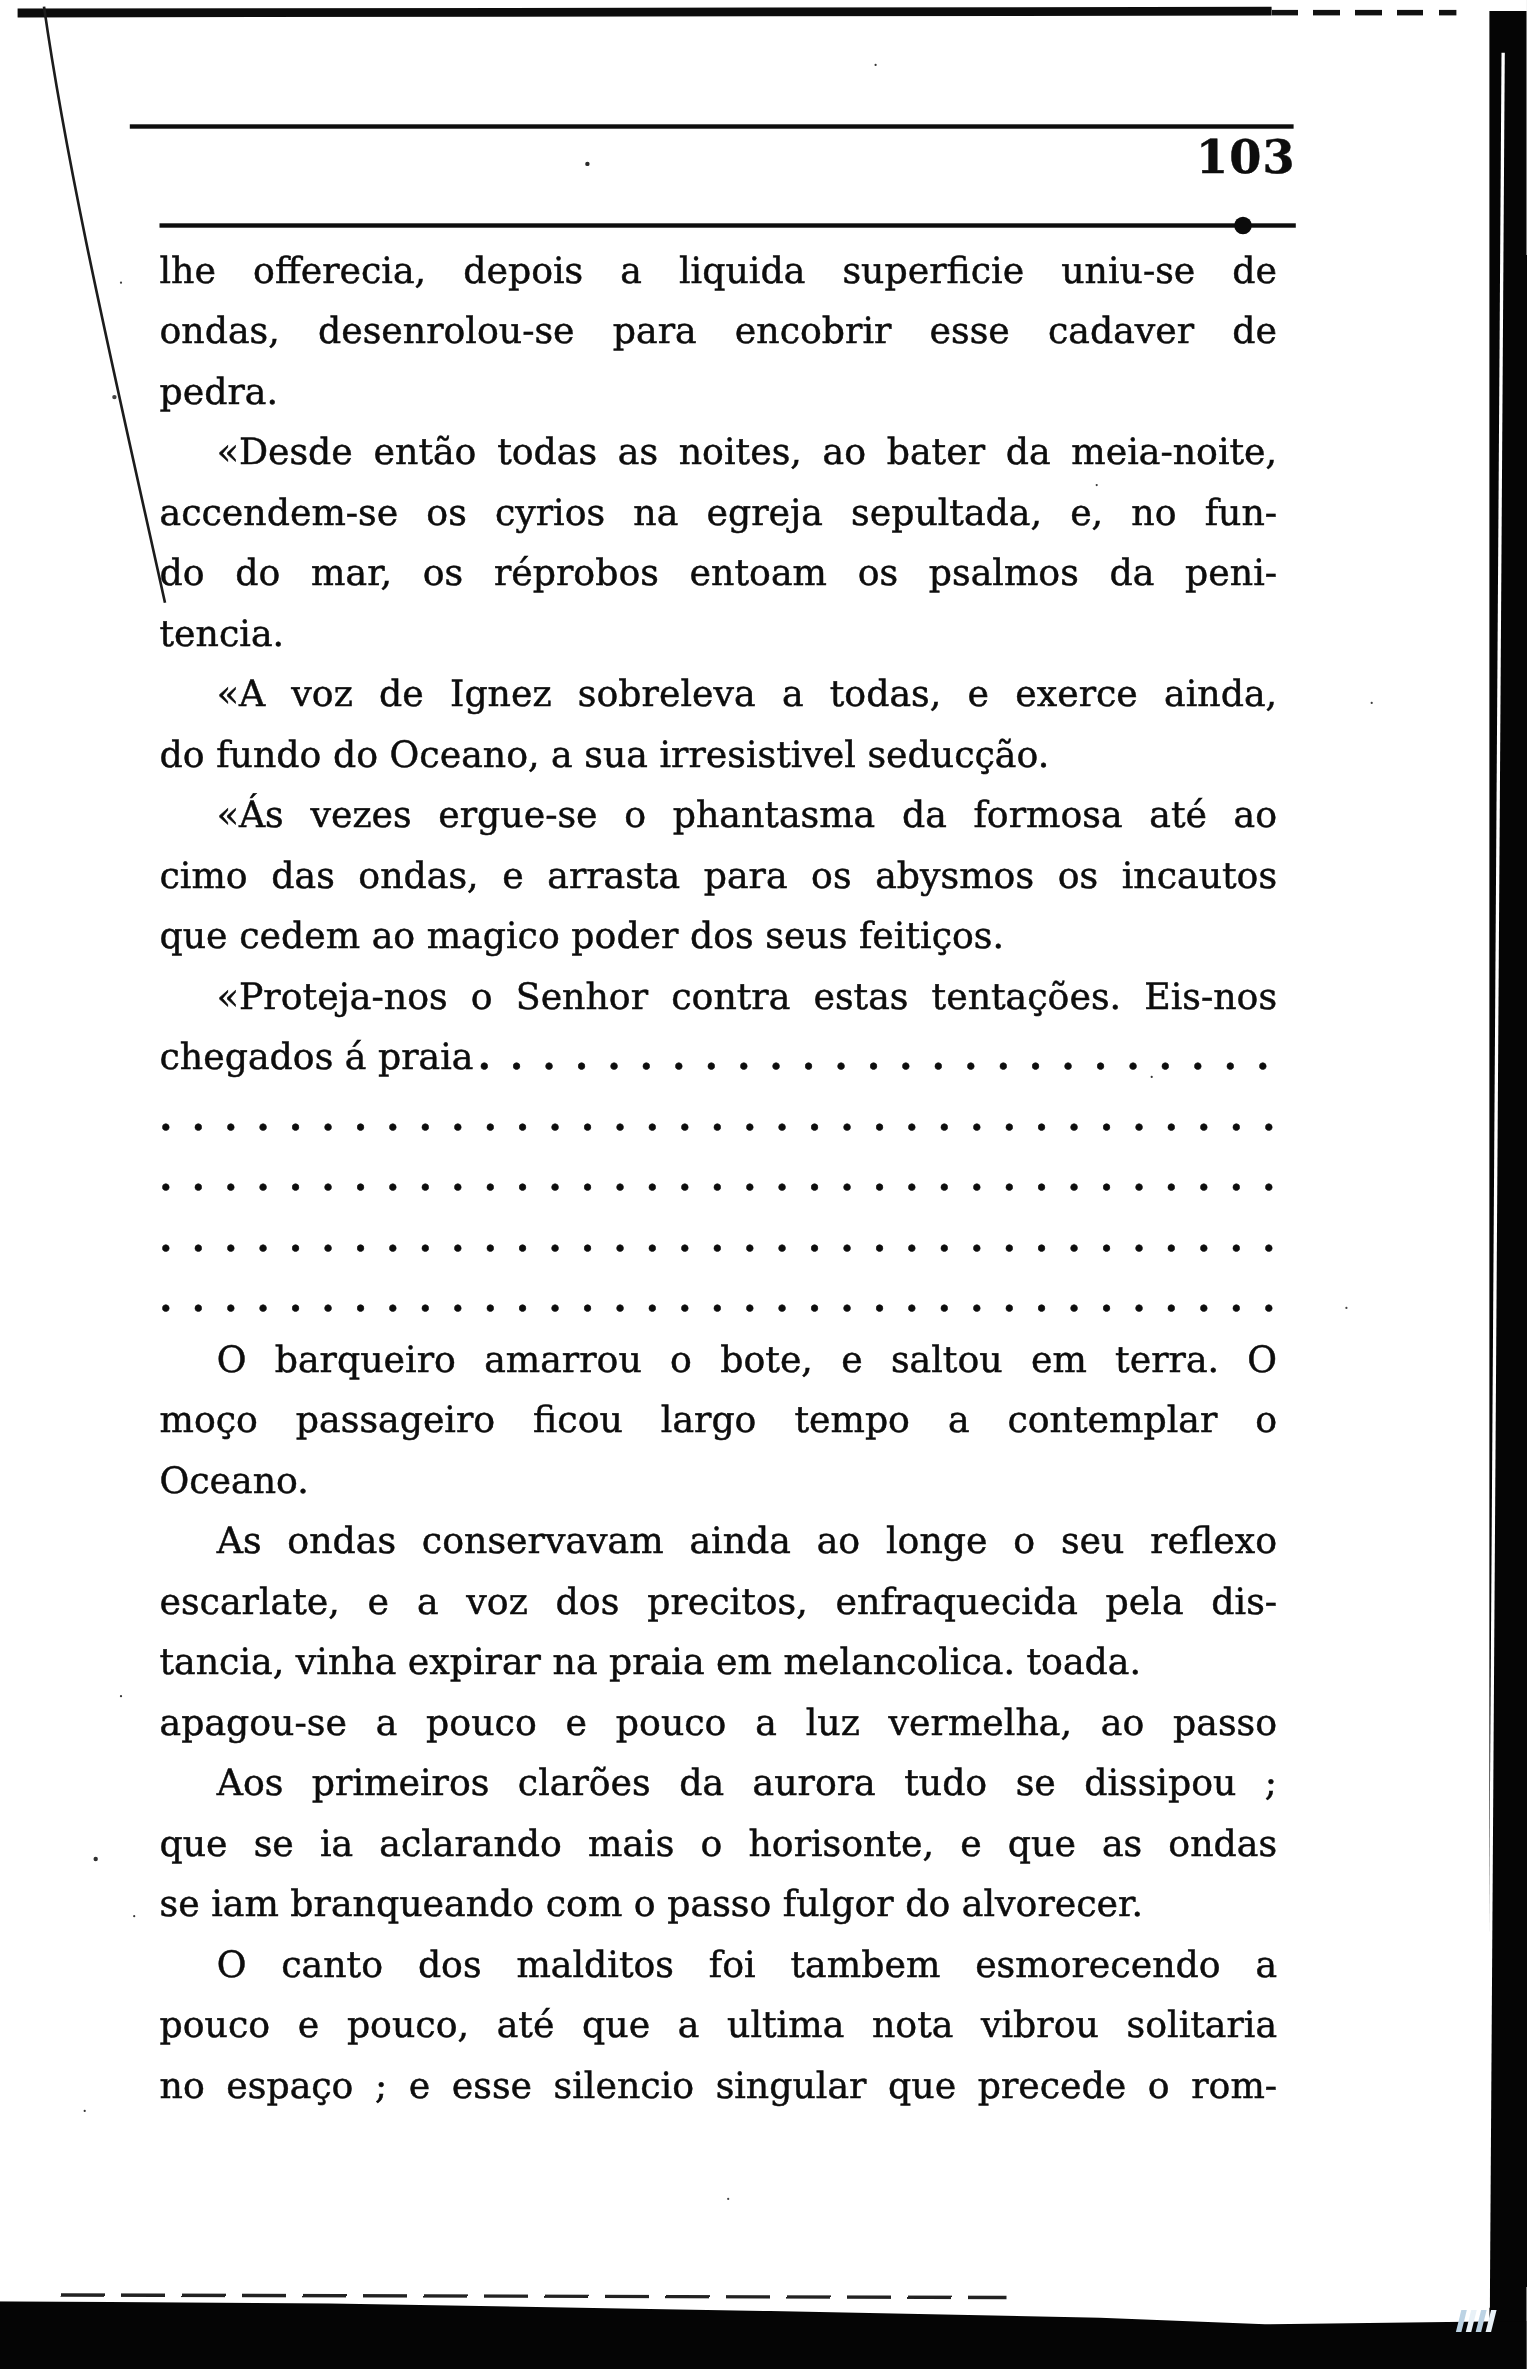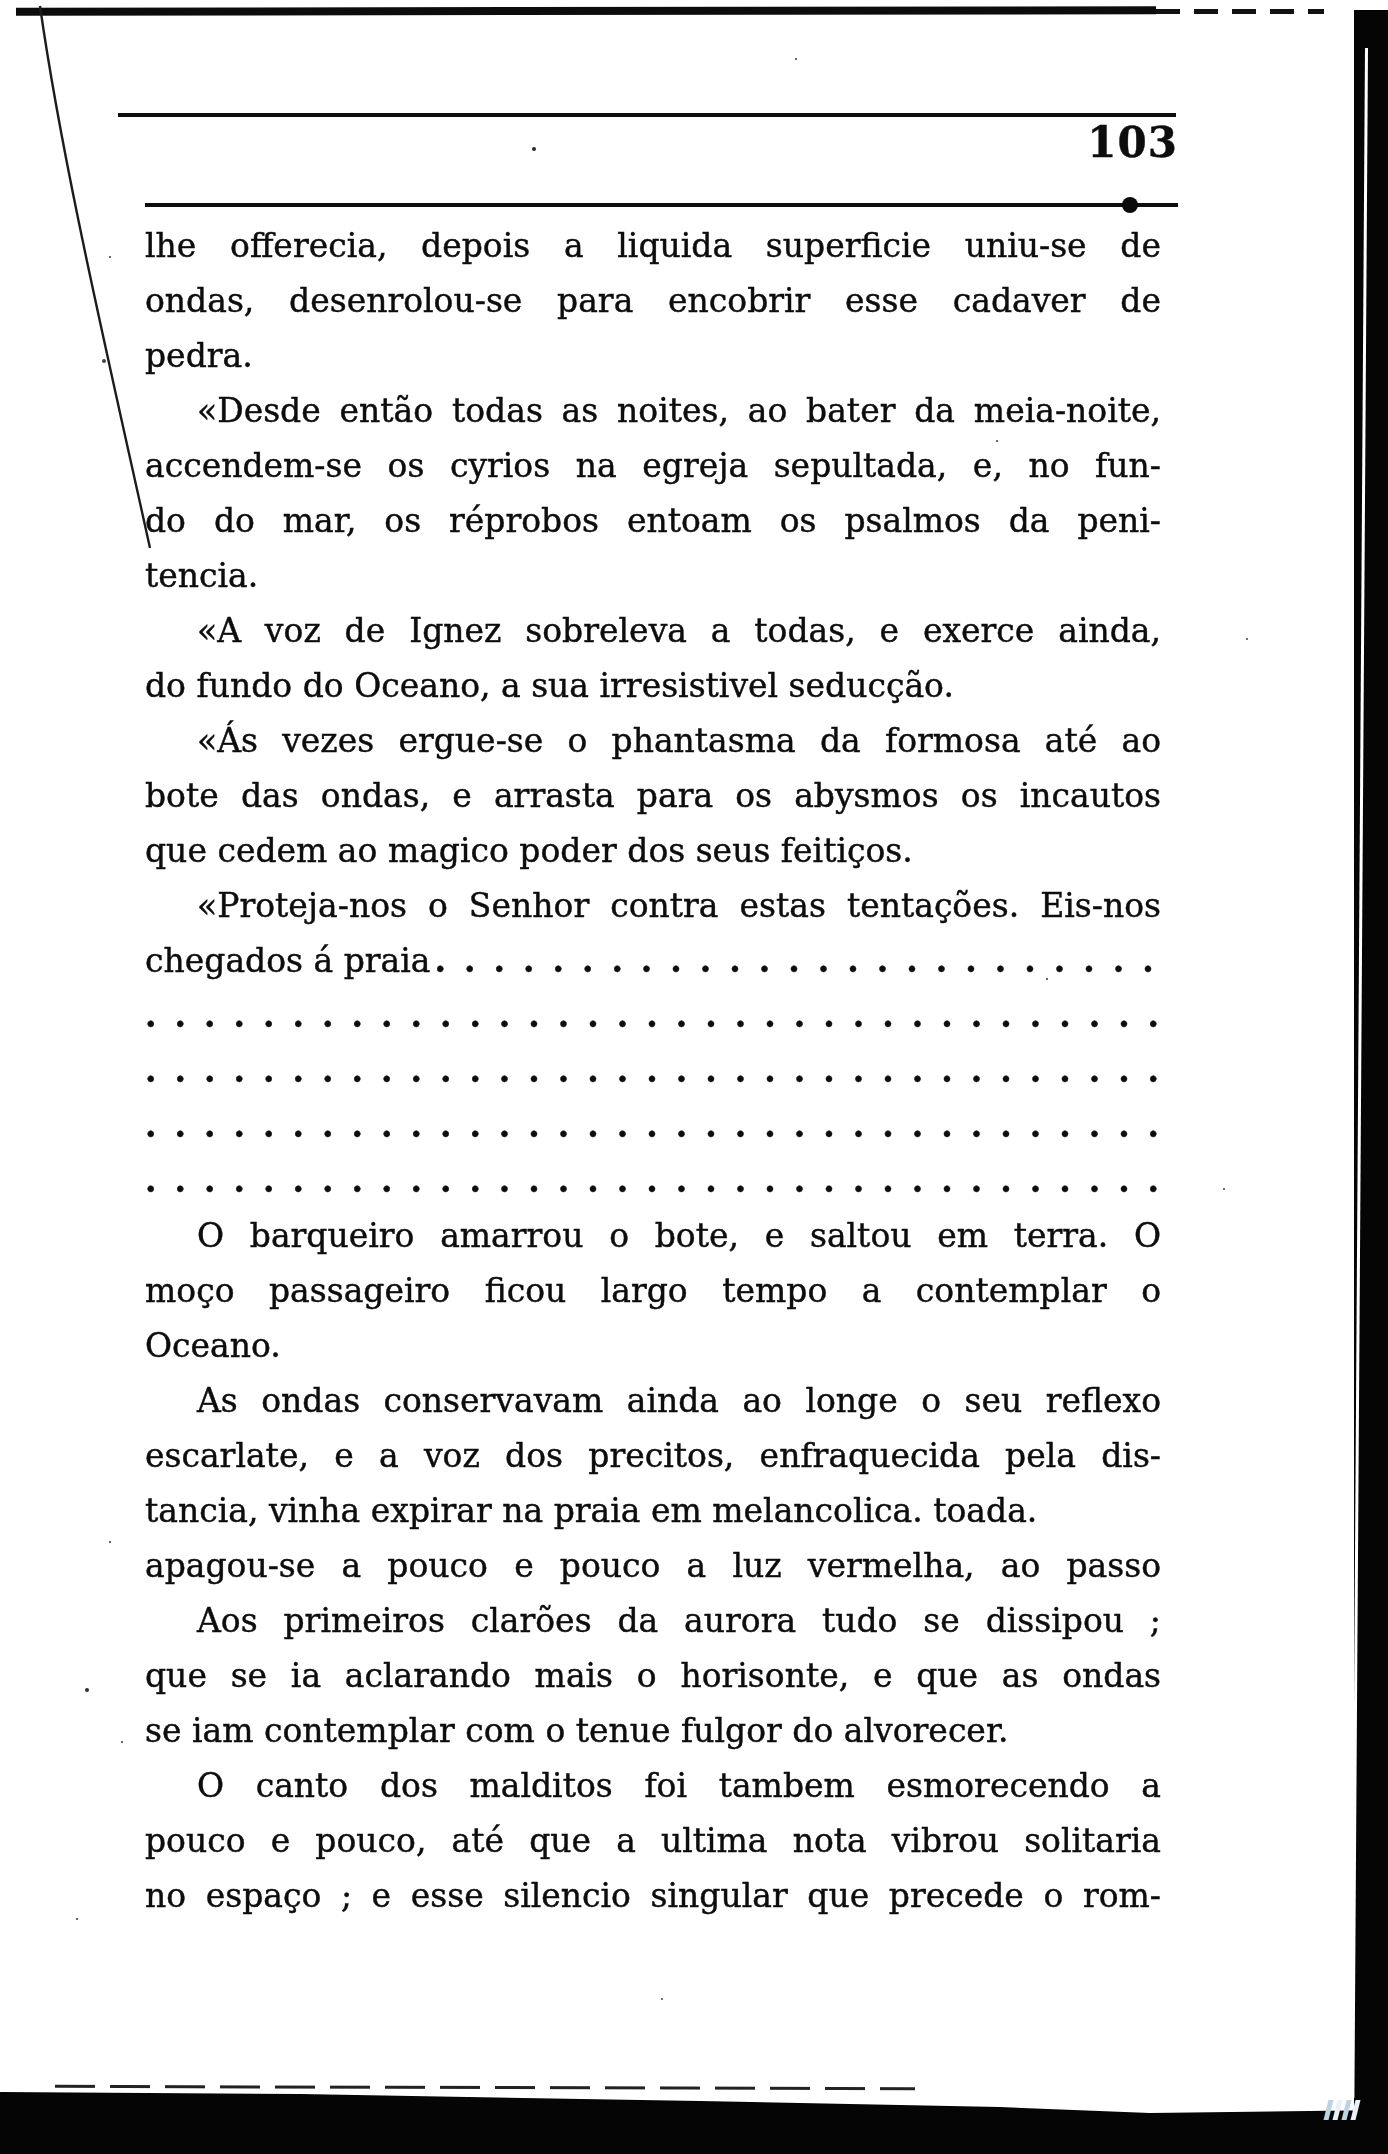--- a/index.html
+++ b/index.html
@@ -98,39 +98,39 @@
       <div class="line">lhe offerecia, depois a liquida superficie uniu-se de</div>
       <div class="line">ondas, desenrolou-se para encobrir esse cadaver de</div>
       <div class="line end">pedra.</div>
       <div class="line indent">«Desde então todas as noites, ao bater da meia-noite,</div>
       <div class="line">accendem-se os cyrios na egreja sepultada, e, no fun-</div>
       <div class="line">do do mar, os réprobos entoam os psalmos da peni-</div>
       <div class="line end">tencia.</div>
       <div class="line indent">«A voz de Ignez sobreleva a todas, e exerce ainda,</div>
       <div class="line end">do fundo do Oceano, a sua irresistivel seducção.</div>
       <div class="line indent">«Ás vezes ergue-se o phantasma da formosa até ao</div>
-      <div class="line">bote das ondas, e arrasta para os abysmos os incautos</div>
+      <div class="line">cimo das ondas, e arrasta para os abysmos os incautos</div>
       <div class="line end">que cedem ao magico poder dos seus feitiços.</div>
       <div class="line indent">«Proteja-nos o Senhor contra estas tentações. Eis-nos</div>
       <div class="line dotfill">
         <span class="t">chegados á praia</span>
         <span class="fill">.......................................................</span>
       </div>
       <div class="line dots">.......................................................</div>
       <div class="line dots">.......................................................</div>
       <div class="line dots">.......................................................</div>
       <div class="line dots">.......................................................</div>
       <div class="line indent">O barqueiro amarrou o bote, e saltou em terra. O</div>
       <div class="line">moço passageiro ficou largo tempo a contemplar o</div>
       <div class="line end">Oceano.</div>
       <div class="line indent">As ondas conservavam ainda ao longe o seu reflexo</div>
       <div class="line">escarlate, e a voz dos precitos, enfraquecida pela dis-</div>
       <div class="line end">tancia, vinha expirar na praia em melancolica. toada.</div>
       <div class="line">apagou-se a pouco e pouco a luz vermelha, ao passo</div>
       <div class="line indent">Aos primeiros clarões da aurora tudo se dissipou ;</div>
       <div class="line">que se ia aclarando mais o horisonte, e que as ondas</div>
-      <div class="line end">se iam contemplar com o tenue fulgor do alvorecer.</div>
+      <div class="line end">se iam branqueando com o passo fulgor do alvorecer.</div>
       <div class="line indent">O canto dos malditos foi tambem esmorecendo a</div>
       <div class="line">pouco e pouco, até que a ultima nota vibrou solitaria</div>
       <div class="line">no espaço ; e esse silencio singular que precede o rom-</div>
     </div>
 
 </div>
 
 </body></html>

